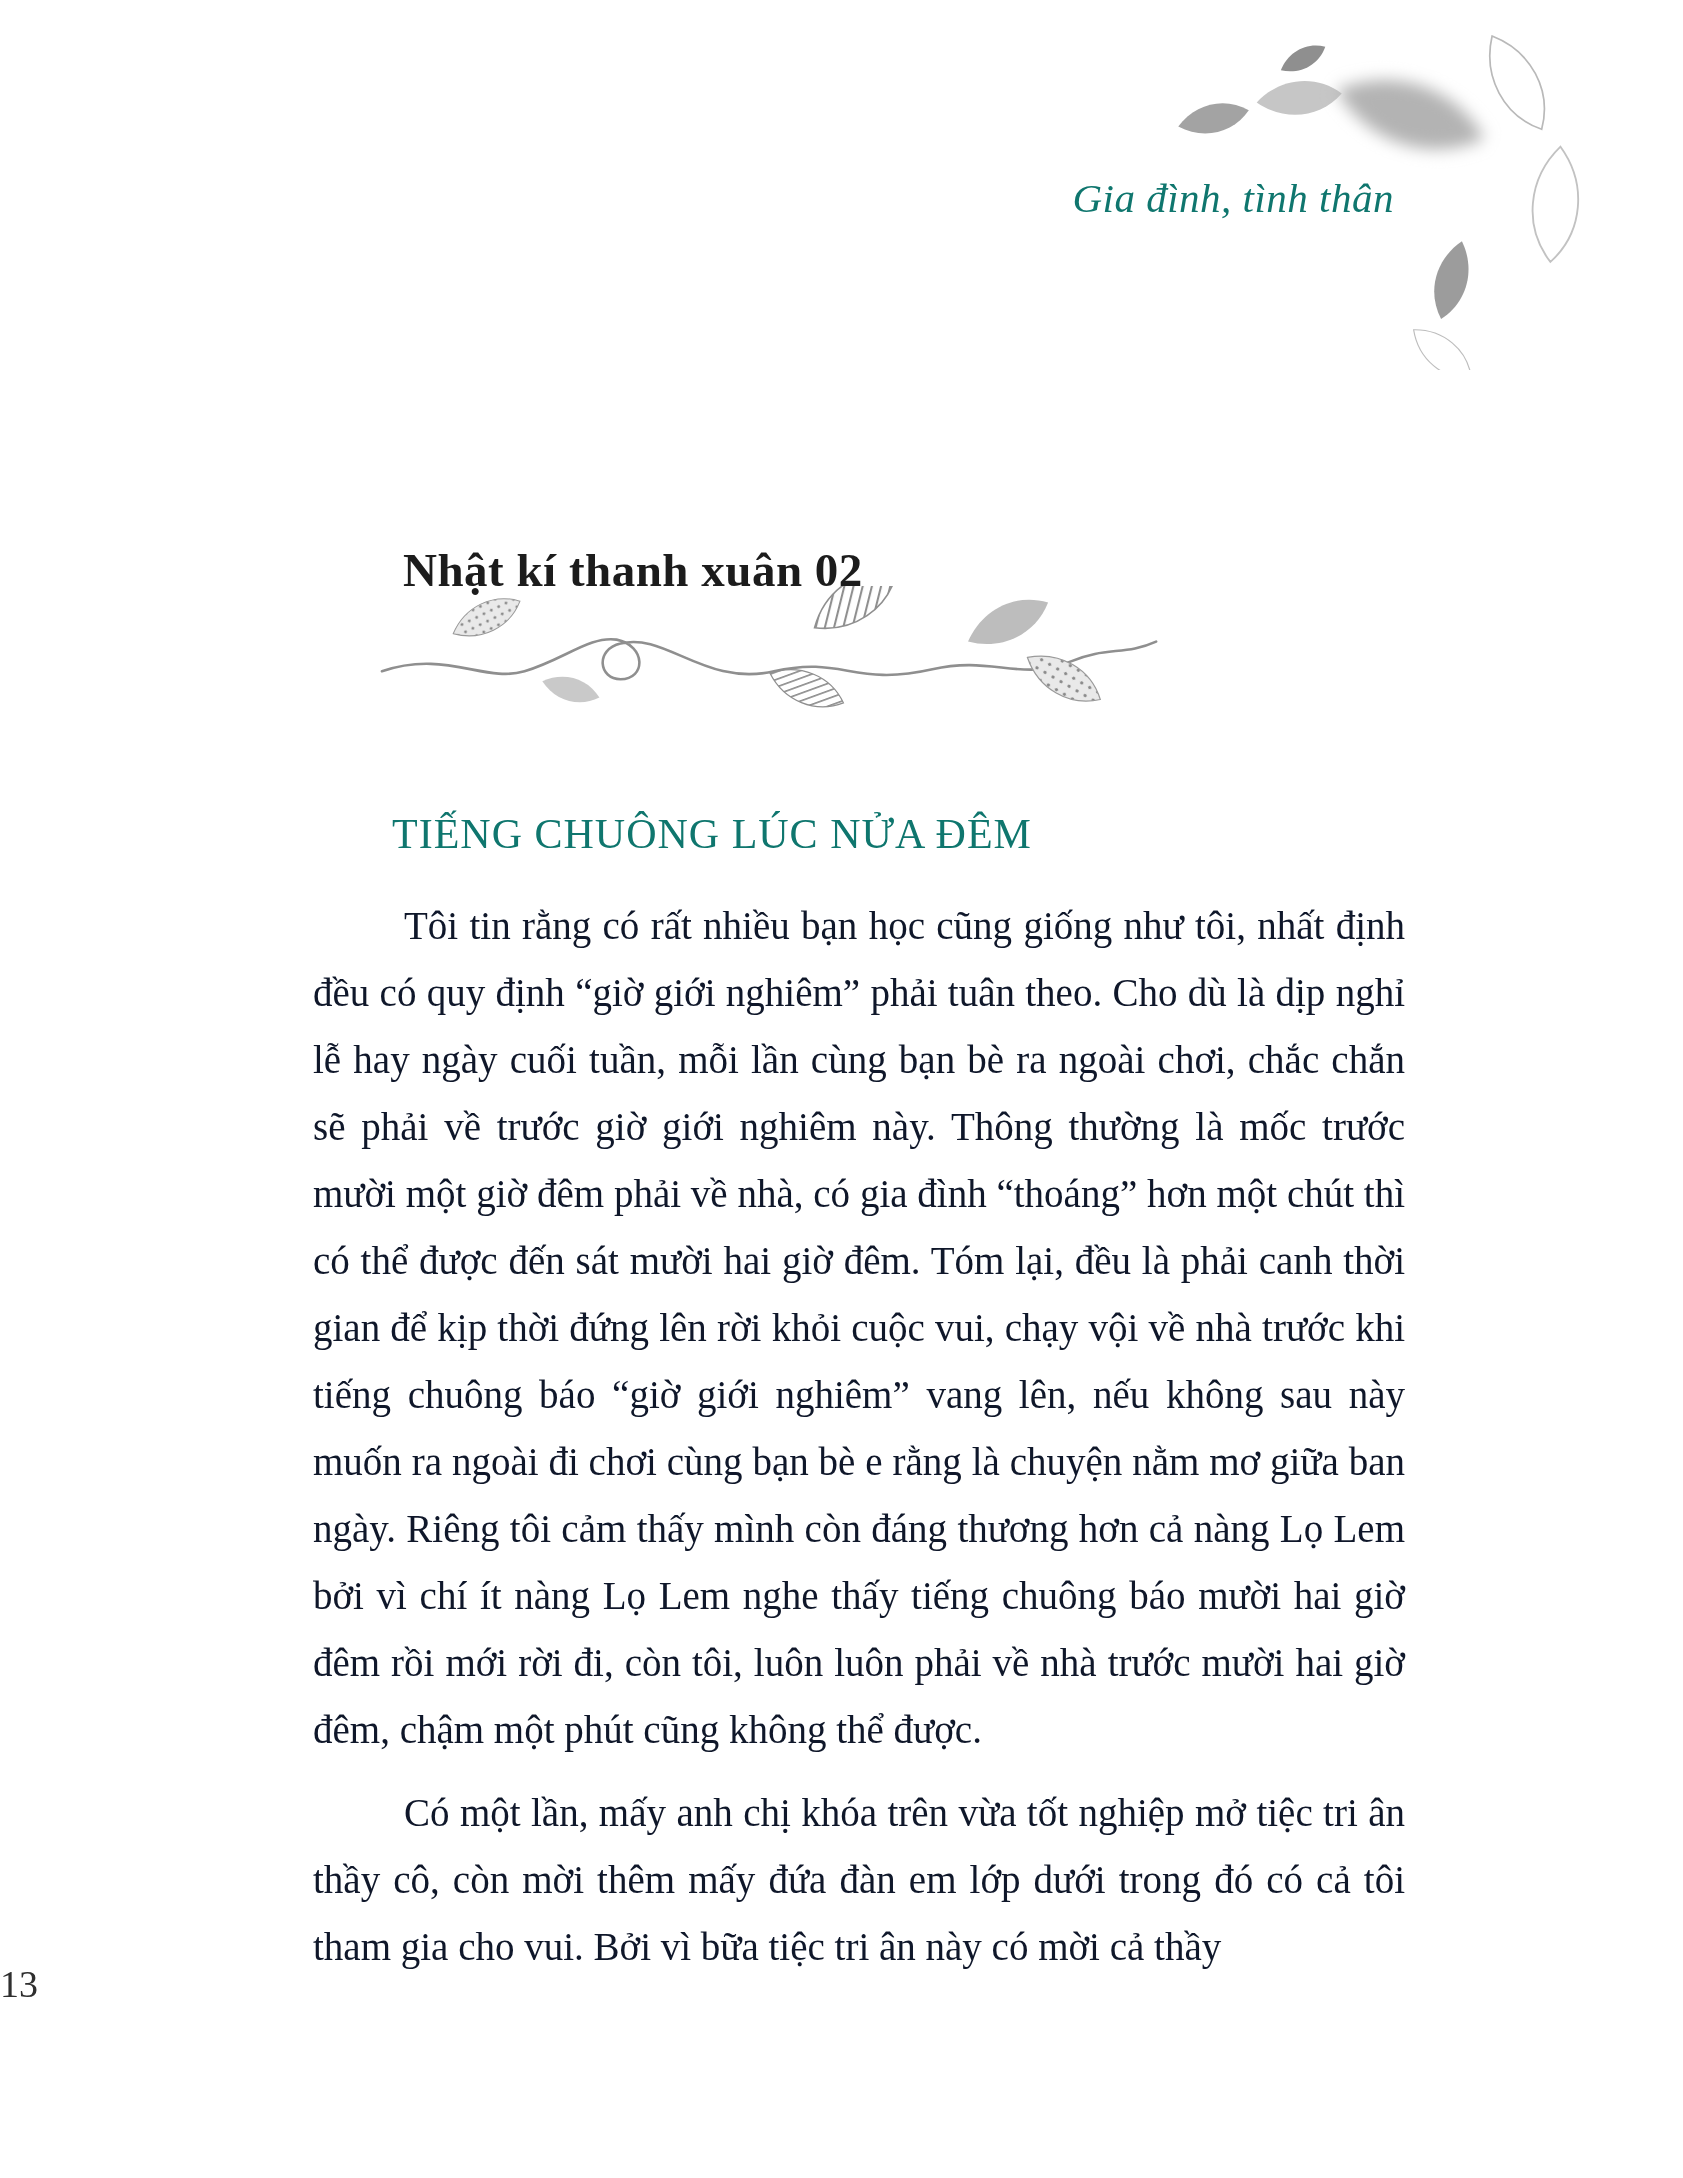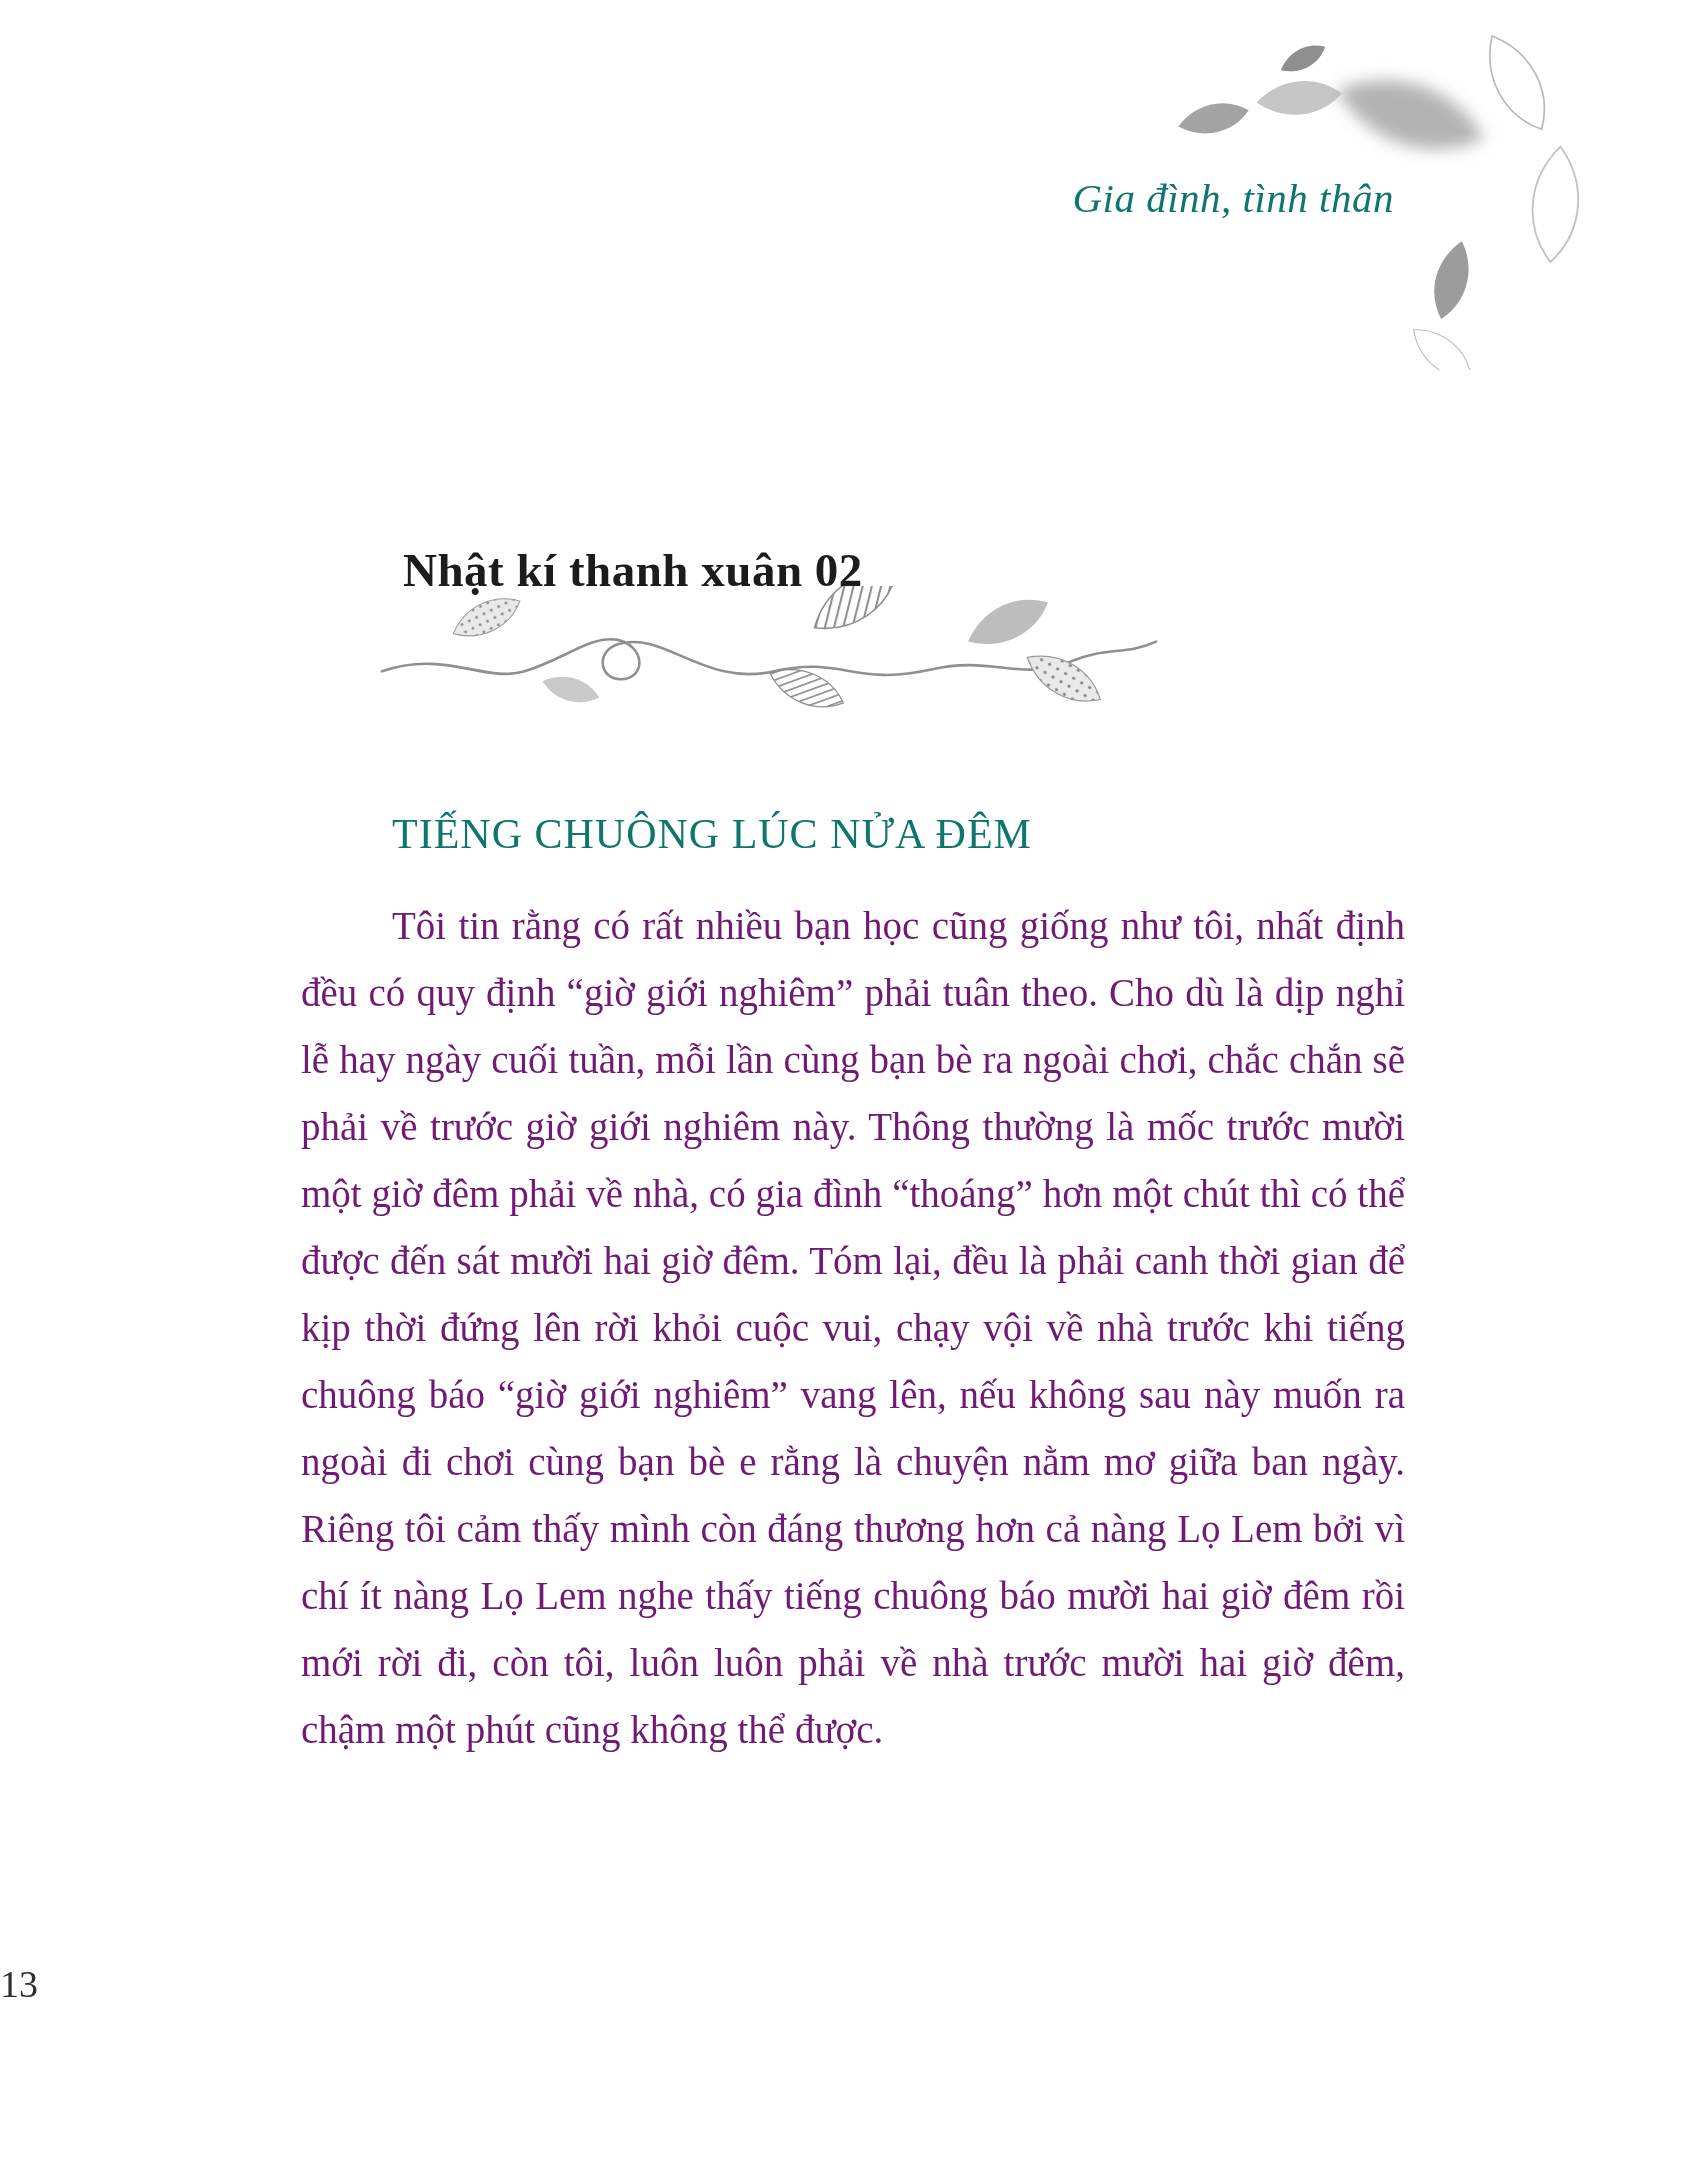--- a/index.html
+++ b/index.html
@@ -58,26 +58,26 @@
     width: 1104px;
   }
   .section-heading {
     margin: 0 0 34px 91px;
     font-size: 42px;
     font-weight: normal;
     color: #0f766e;
     letter-spacing: 1px;
   }
   .body-paragraph {
-    margin: 0 0 16px 0;
+    margin: 0 0 16px 12px;
     font-size: 39px;
     line-height: 67px;
     text-align: justify;
     text-indent: 91px;
-    color: #701a75;
+    color: #0f172a;
   }
   .page-number {
     position: absolute;
     left: 0;
     right: 0;
     top: 1962px;
     font-size: 38px;
     color: #2f2f2f;
   }
   .svg-defs {
@@ -130,18 +130,19 @@
     <use href="#leaf" transform="translate(168,96) rotate(16) scale(0.6)" fill="#c9c9c9"></use>
     <use href="#leaf" transform="translate(443,42) rotate(-34) scale(1.0)" fill="url(#stripes)" stroke="#8f8f8f" stroke-width="1.6"></use>
     <use href="#leaf" transform="translate(398,88) rotate(22) scale(0.8)" fill="url(#stripes)" stroke="#8f8f8f" stroke-width="1.6"></use>
     <use href="#leaf" transform="translate(598,56) rotate(-26) scale(0.9)" fill="#bdbdbd"></use>
     <use href="#leaf" transform="translate(658,72) rotate(30) scale(0.85)" fill="url(#dots)" stroke="#9a9a9a" stroke-width="1.4"></use>
   </svg>
 
   <div class="content">
     <h2 class="section-heading">TIẾNG CHUÔNG LÚC NỬA ĐÊM</h2>
     <p class="body-paragraph">Tôi tin rằng có rất nhiều bạn học cũng giống như tôi, nhất định đều có quy định “giờ giới nghiêm” phải tuân theo. Cho dù là dịp nghỉ lễ hay ngày cuối tuần, mỗi lần cùng bạn bè ra ngoài chơi, chắc chắn sẽ phải về trước giờ giới nghiêm này. Thông thường là mốc trước mười một giờ đêm phải về nhà, có gia đình “thoáng” hơn một chút thì có thể được đến sát mười hai giờ đêm. Tóm lại, đều là phải canh thời gian để kịp thời đứng lên rời khỏi cuộc vui, chạy vội về nhà trước khi tiếng chuông báo “giờ giới nghiêm” vang lên, nếu không sau này muốn ra ngoài đi chơi cùng bạn bè e rằng là chuyện nằm mơ giữa ban ngày. Riêng tôi cảm thấy mình còn đáng thương hơn cả nàng Lọ Lem bởi vì chí ít nàng Lọ Lem nghe thấy tiếng chuông báo mười hai giờ đêm rồi mới rời đi, còn tôi, luôn luôn phải về nhà trước mười hai giờ đêm, chậm một phút cũng không thể được.</p>
+    <p class="body-paragraph">Có một lần, mấy anh chị khóa trên vừa tốt nghiệp mở tiệc tri ân thầy cô, còn mời thêm mấy đứa đàn em lớp dưới trong đó có cả tôi tham gia cho vui. Bởi vì bữa tiệc tri ân này có mời cả thầy</p>
   </div>
 
   <div class="page-number">13</div>
 
 </div>
 
 
 </body></html>

